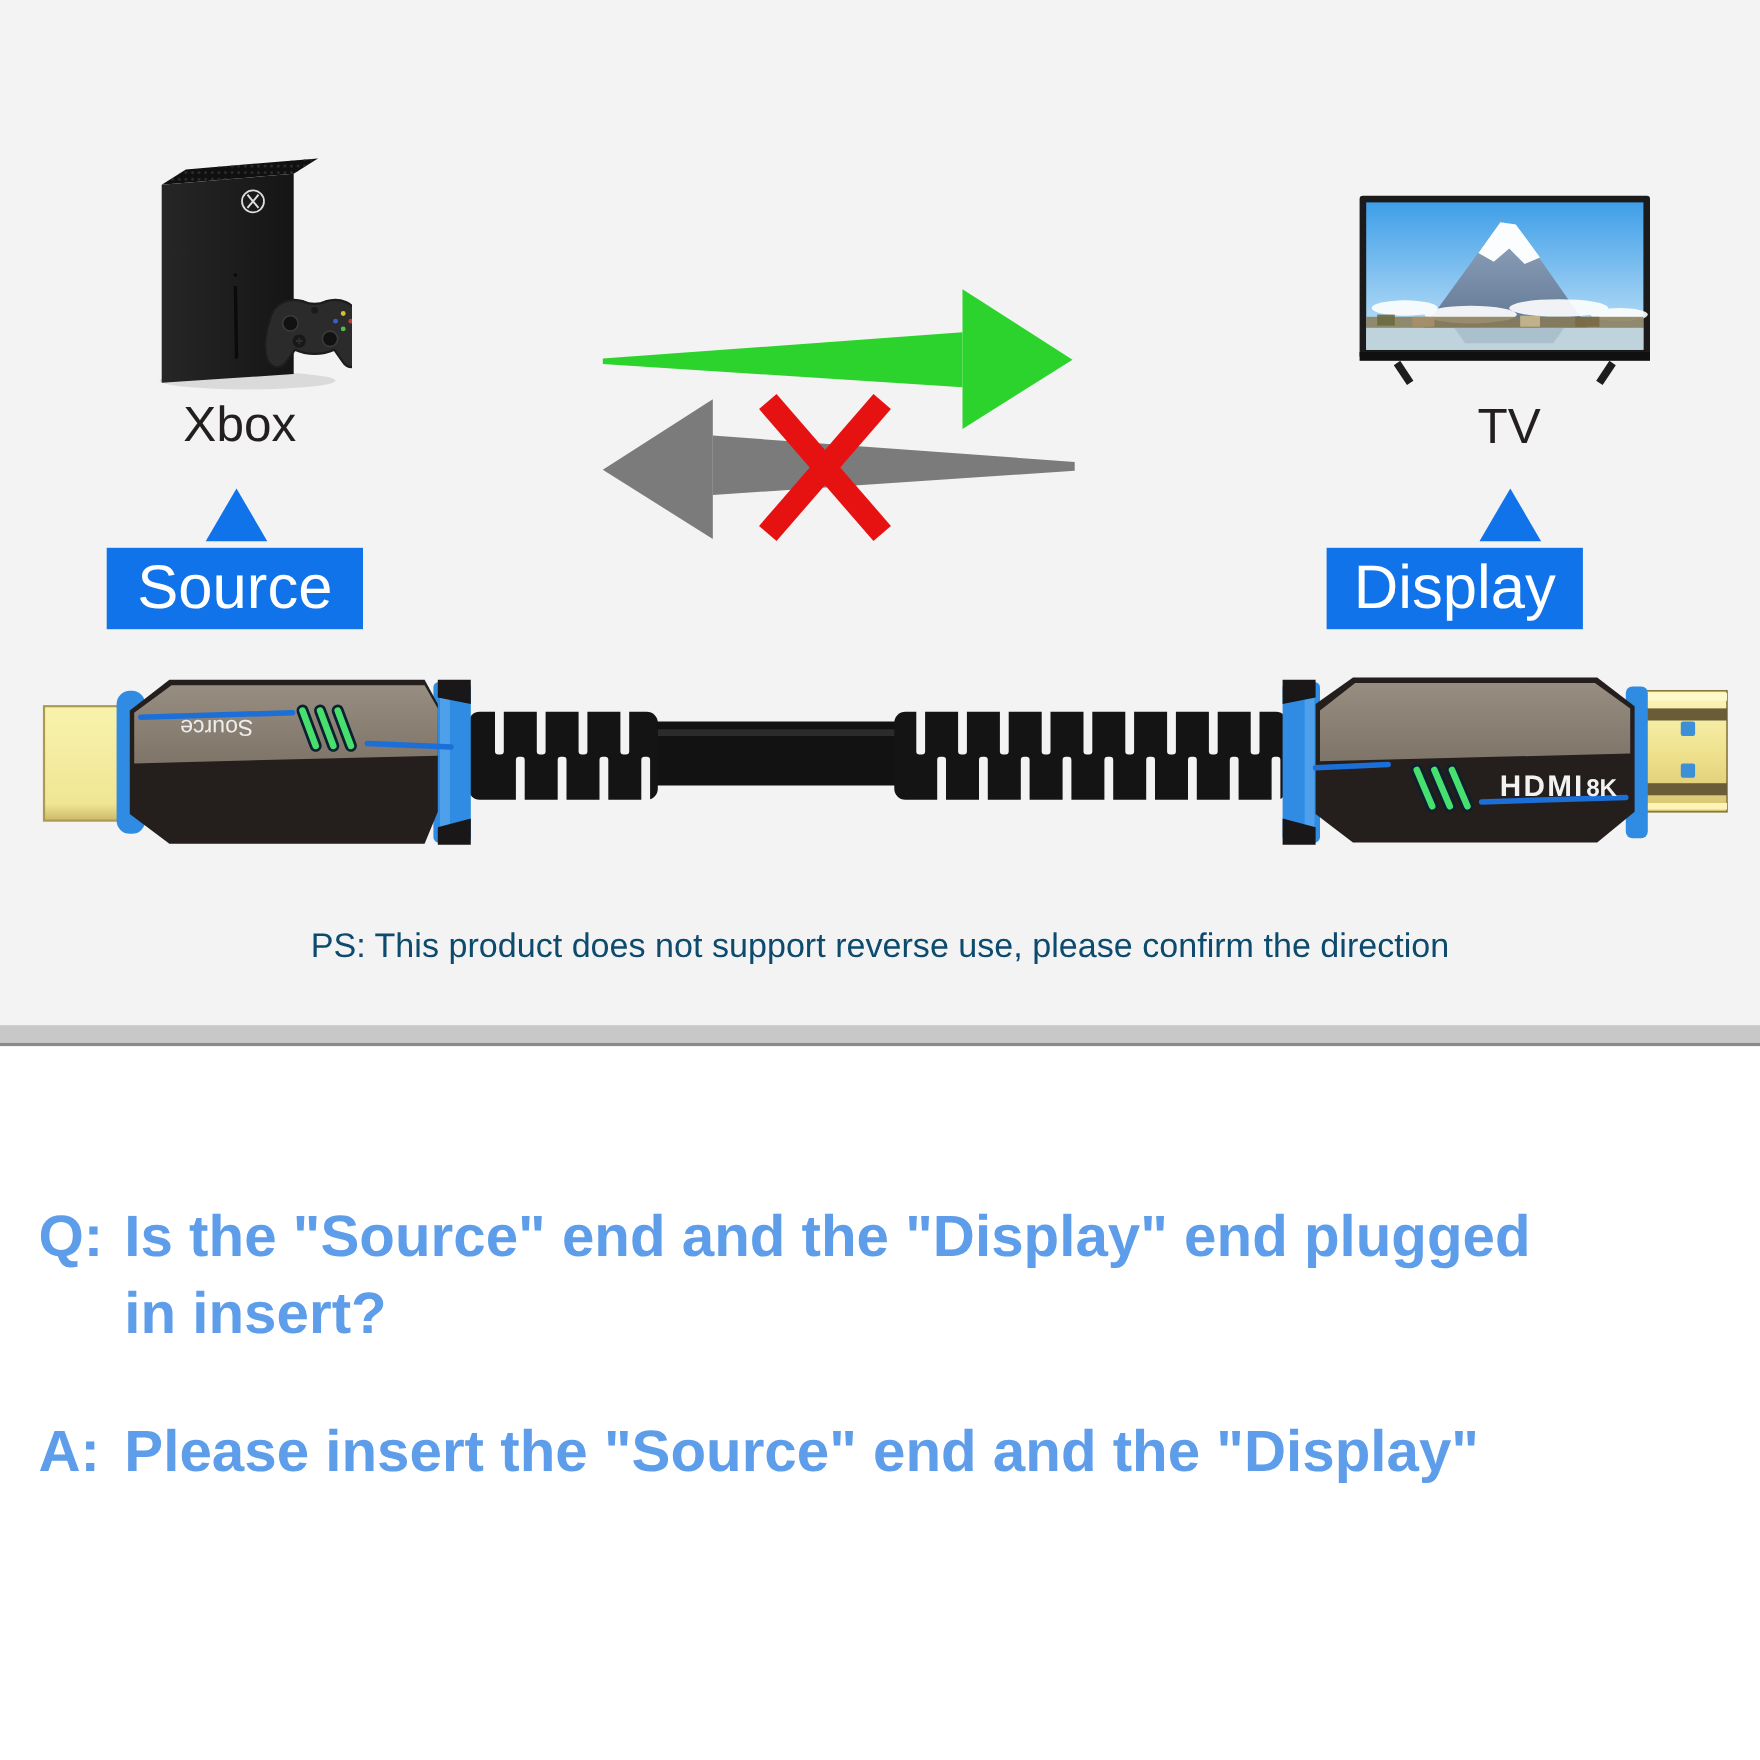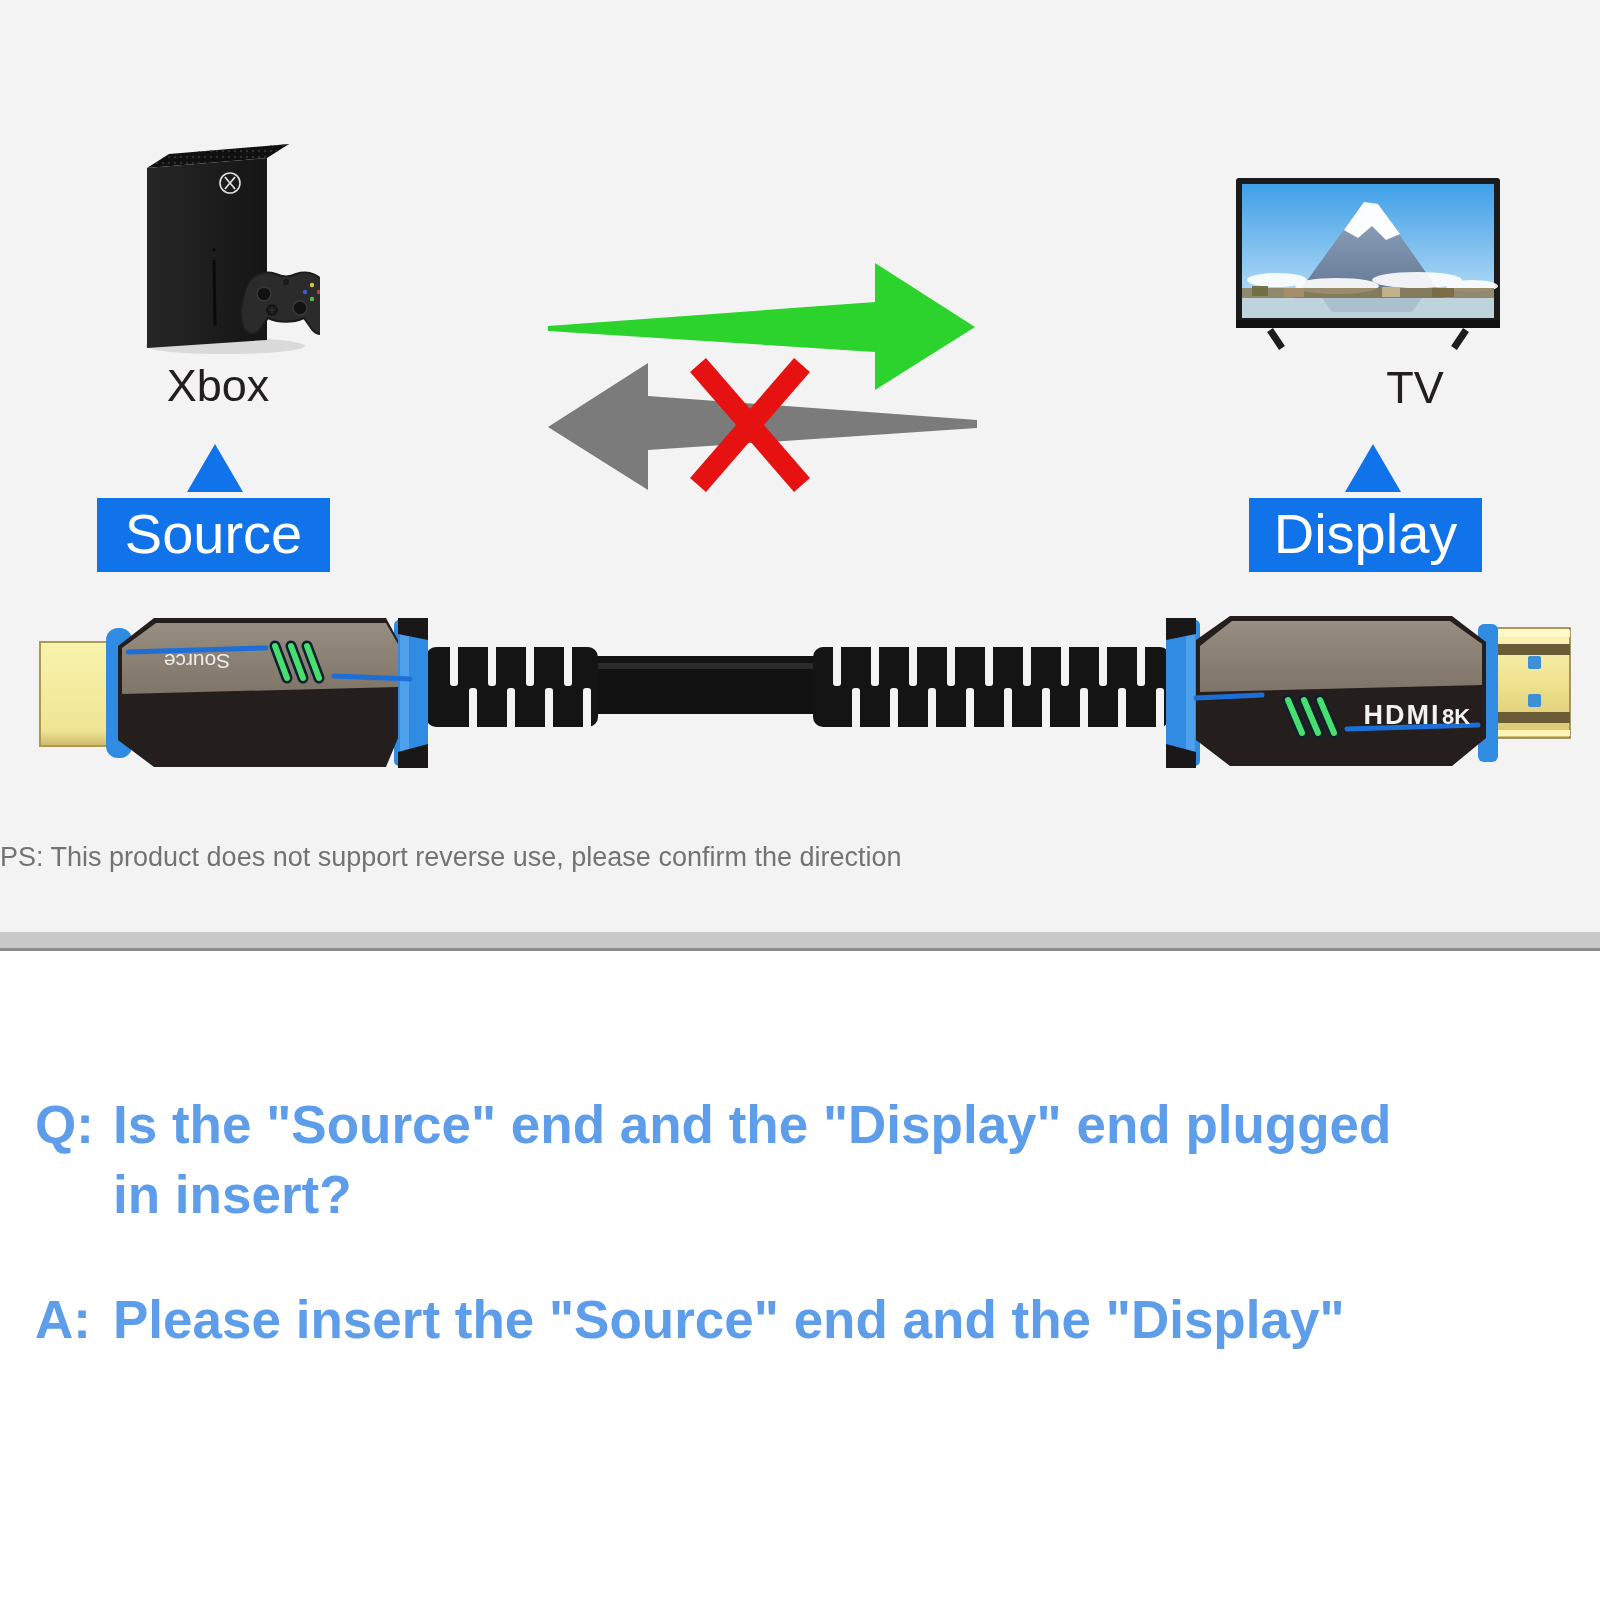--- a/index.html
+++ b/index.html
@@ -5,38 +5,38 @@
   html,body{margin:0;padding:0;background:#ffffff;}
   .stage{position:relative;width:1600px;height:1600px;background:#ffffff;overflow:hidden;
          font-family:"Liberation Sans",sans-serif;}
   .top-section{position:absolute;left:0;top:0;width:1600px;height:932px;background:#f3f3f3;}
   .divider-band{position:absolute;left:0;top:932px;width:1600px;height:16px;background:#c8c8c8;}
   .divider-line{position:absolute;left:0;top:948px;width:1600px;height:3px;background:#8a8a8a;}
 
   .device-svg{position:absolute;}
   .device-label{position:absolute;width:180px;text-align:center;font-size:45px;color:#241f1f;}
   .xbox-label{left:128px;top:360px;}
-  .tv-label{left:1325px;top:362px;}
+  .tv-label{left:1282px;top:362px;}
 
   .arrows-svg{position:absolute;left:540px;top:250px;}
 
   .up-triangle{position:absolute;width:0;height:0;border-left:28px solid transparent;
                border-right:28px solid transparent;border-bottom:48px solid #1173ea;}
   .tri-left{left:187px;top:444px;}
   .tri-right{left:1345px;top:444px;}
 
   .dir-box{position:absolute;top:498px;width:233px;height:74px;background:#1173ea;color:#ffffff;
            font-size:56px;line-height:72px;text-align:center;}
   .dir-source{left:97px;}
-  .dir-display{left:1249px;}
+  .dir-display{left:1206px;}
 
   .cable-svg{position:absolute;left:0;top:590px;}
 
-  .ps-note{position:absolute;left:0;top:842px;width:1600px;text-align:left;
-           font-size:27px;color:#737373;}
+  .ps-note{position:absolute;left:0;top:842px;width:1600px;text-align:center;
+           font-size:31px;color:#0c4a6e;}
 
   .qa-block{position:absolute;left:35px;right:20px;display:flex;
             color:#5d9de9;font-weight:bold;font-size:53px;line-height:70px;}
   .q-block{top:1090px;}
   .a-block{top:1285px;}
   .qa-prefix{width:78px;flex:0 0 auto;}
   .qa-lines{flex:1;}
 </style>
 </head>
 <body>

